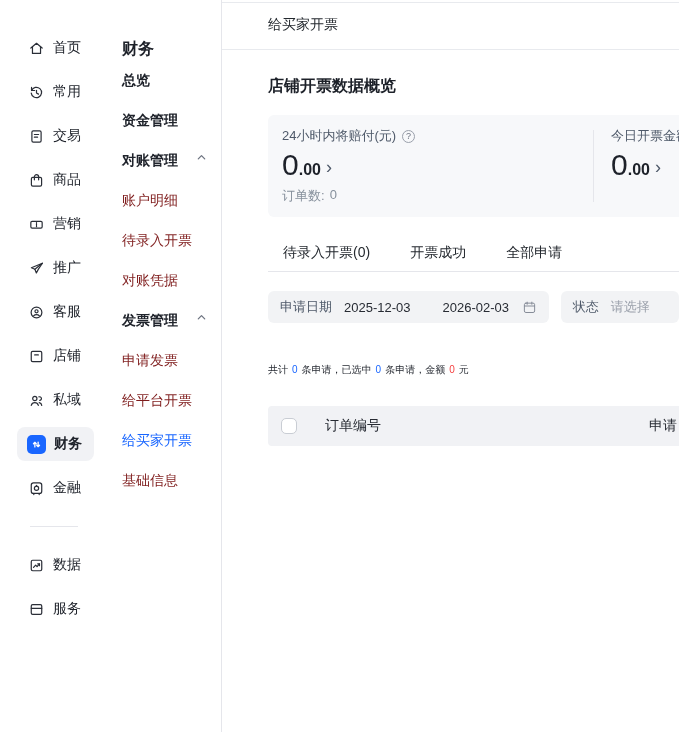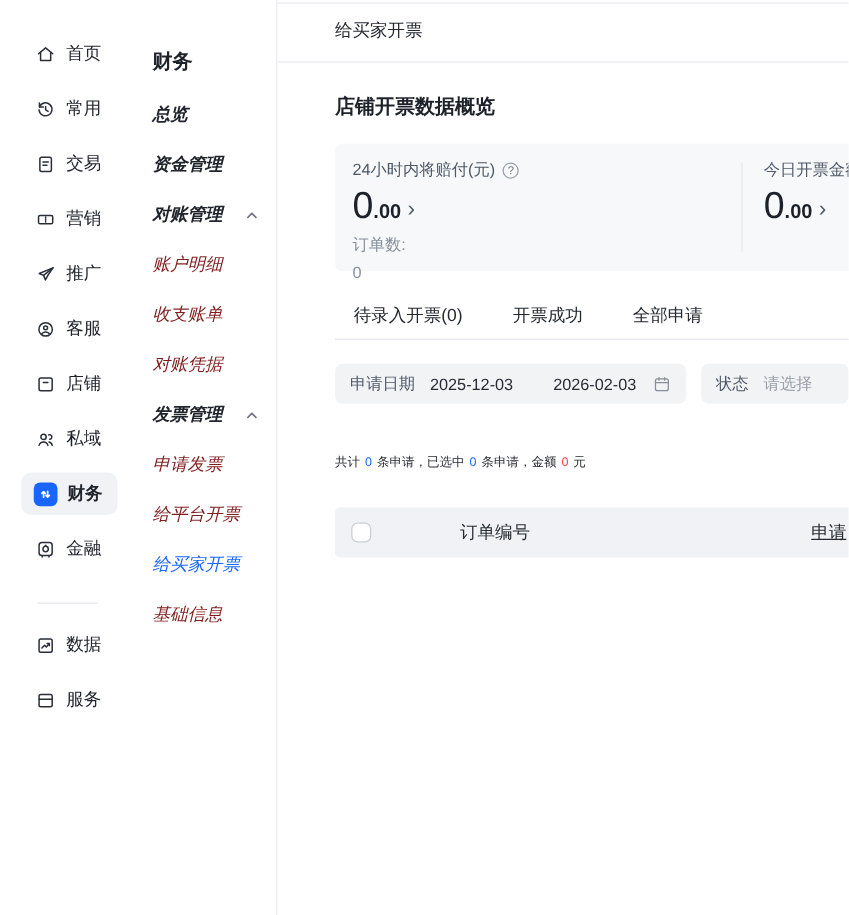--- a/index.html
+++ b/index.html
@@ -2,33 +2,33 @@
 <html><head>
 <meta charset="utf-8">
 <style>
   * { box-sizing: border-box; }
   body { margin:0; font-family:"Liberation Sans","DejaVu Sans",sans-serif; color:#1d2129; background:#fff; }
   .app { width:679px; height:732px; overflow:hidden; display:flex; background:#fff; }
 
   
   .leftnav { display:flex; width:222px; flex:0 0 222px; border-right:1px solid #e5e6eb; background:#fff; }
   .rail { width:104px; flex:0 0 104px; padding-top:26px; }
-  .rail-item { height:44px; display:flex; align-items:flex-start; }
+  .rail-item { height:44px; display:flex; align-items:center; }
   .rail-item-inner { margin-left:17px; width:77px; height:34px; display:flex; align-items:center; gap:8px; padding-left:11px; border-radius:8px; cursor:pointer; }
   .rail-item.selected .rail-item-inner { background:#f1f2f5; }
   .rail-icon { width:17px; height:17px; flex:0 0 17px; color:#2a2e37; display:block; }
   .rail-label { font-size:14px; color:#20242c; white-space:nowrap; }
   .rail-item.selected .rail-label { font-weight:600; }
   .tile { width:19px; height:19px; flex:0 0 19px; margin-left:-1px; border-radius:5px; background:#1966ff; display:flex; align-items:center; justify-content:center; }
   .tile svg { width:13px; height:13px; display:block; }
   .rail-divider { height:1px; width:48px; background:#e5e6eb; margin:16px 0 16px 30px; }
 
   .submenu { flex:1; padding-top:26px; }
   .submenu-title { height:46px; display:flex; align-items:center; padding-left:18px; font-size:16px; font-weight:700; color:#1d2129; }
-  .submenu-item { height:40px; display:flex; align-items:center; padding:0 14px 0 18px; font-size:14px; cursor:pointer; white-space:nowrap;font-style:italic; }
+  .submenu-item { height:40px; display:flex; padding:0 14px 0 18px; font-size:14px; cursor:pointer; white-space:nowrap; }
   .submenu-item.parent { font-weight:600; color:#20242c; }
   .submenu-item.child { color:#7f1d1d; }
   .submenu-item.active { color:#1966ff; }
   .chevron-wrap { margin-left:auto; display:flex; }
 
   
   .main { flex:1; min-width:0; position:relative; background:#fff; }
   .main::before { content:""; position:absolute; top:2px; left:0; width:100%; height:1px; background:#e8eaee; }
   .breadcrumb-bar { height:50px; display:flex; align-items:center; padding-left:46px; border-bottom:1px solid #e8eaee; font-size:14px; color:#24292f; }
   .content { padding:26px 0 0 46px; }
@@ -37,21 +37,21 @@
   .stats-card { margin-top:19px; width:560px; height:102px; background:#f7f8fa; border-radius:6px; display:flex; padding:12px 0; }
   .stat.left { width:325px; padding-left:14px; }
   .stat-divider { width:1px; background:#e5e6eb; margin:3px 0; }
   .stat.right { padding-left:17px; }
   .stat-label { font-size:13px; color:#4e5969; display:flex; align-items:center; gap:6px; white-space:nowrap; }
   .help-icon { width:13px; height:13px; border:1px solid #9aa0ab; border-radius:50%; color:#6d7380; font-size:9px; line-height:11px; text-align:center; flex:0 0 13px; cursor:pointer; }
   .stat-value { margin-top:2px; display:flex; align-items:baseline; color:#1d2129; cursor:pointer; }
   .v-int { font-size:30px; font-weight:500; line-height:36px; }
   .v-dec { font-size:16px; font-weight:600; }
   .v-chevron { font-size:18px; color:#4e5969; margin-left:5px; align-self:center; line-height:1; margin-top:3px; }
-  .stat-sub { margin-top:4px; font-size:13px; color:#86909c; display:flex; gap:5px;flex-direction:column; }
+  .stat-sub { margin-top:4px; font-size:13px; color:#86909c; display:flex; gap:5px; }
 
   .tabs { margin-top:21px; width:560px; display:flex; gap:36px; border-bottom:1px solid #e5e6eb; padding-left:13px; }
   .tab { position:relative; padding:6px 2px 9px; font-size:14px; color:#24292f; cursor:pointer; white-space:nowrap; }
   .tab.active { color:#1966ff; font-weight:500; }
   .tab.active::after { content:""; position:absolute; left:50%; transform:translateX(-50%); bottom:0; width:56px; height:3px; border-radius:2px; background:#1966ff; }
 
   .filters { margin-top:19px; display:flex; gap:12px; }
   .chip { height:32px; background:#f2f3f5; border-radius:6px; display:flex; align-items:center; font-size:13px; cursor:pointer; }
   .chip.date { width:313px; padding:0 12px; }
   .chip.status { width:130px; padding:0 12px; }
@@ -62,22 +62,22 @@
   .cal-icon { display:flex; color:#868c98; }
   .placeholder { color:#9aa0ab; white-space:nowrap; }
 
   .summary { margin-top:40px; font-size:10px; color:#272b33; white-space:nowrap; }
   .summary .num { margin:0 4px; }
   .num.blue { color:#1966ff; }
   .num.red { color:#f53f3f; }
 
   .table-header { margin-top:29px; width:560px; height:40px; background:#f1f2f5; border-radius:4px; position:relative; display:flex; align-items:center; padding-left:13px; }
   .checkbox { width:16px; height:16px; background:#fff; border:1.5px solid #c9cdd4; border-radius:5px; cursor:pointer; flex:0 0 16px; }
-  .col-order { margin-left:71px; font-size:14px; color:#272b33; white-space:nowrap; }
-  .col-apply { position:absolute; left:381px; font-size:14px; color:#272b33; white-space:nowrap;text-decoration:underline; }
+  .col-order { margin-left:28px; font-size:14px; color:#272b33; white-space:nowrap; }
+  .col-apply { position:absolute; left:381px; font-size:14px; color:#272b33; white-space:nowrap; }
 </style>
 </head>
 <body>
 
 <div class="app">
 
   <div class="leftnav">
 
     <nav class="rail">
       <div class="rail-item">
@@ -99,20 +99,29 @@
           <span class="rail-label">常用</span>
         </div>
       </div>
       <div class="rail-item">
         <div class="rail-item-inner">
           <svg class="rail-icon" viewBox="0 0 24 24" fill="none" stroke="currentColor" stroke-width="1.7" stroke-linecap="round" stroke-linejoin="round">
               <rect x="5.5" y="4" width="13" height="16" rx="2"></rect>
               <path d="M9 9.2h6M9 13h4.5"></path>
             </svg>
           <span class="rail-label">交易</span>
+        </div>
+      </div>
+      <div class="rail-item">
+        <div class="rail-item-inner">
+          <svg class="rail-icon" viewBox="0 0 24 24" fill="none" stroke="currentColor" stroke-width="1.7" stroke-linecap="round" stroke-linejoin="round">
+              <rect x="4.8" y="7.5" width="14.4" height="12.5" rx="2"></rect>
+              <path d="M9 11V6.8a3 3 0 0 1 6 0V11"></path>
+            </svg>
+          <span class="rail-label">商品</span>
         </div>
       </div>
       <div class="rail-item">
         <div class="rail-item-inner">
           <svg class="rail-icon" viewBox="0 0 24 24" fill="none" stroke="currentColor" stroke-width="1.7" stroke-linecap="round" stroke-linejoin="round">
               <rect x="4" y="7.5" width="16" height="9.5" rx="1.8"></rect>
               <path d="M12 9.2v1.1M12 11.6v1.1M12 14v1.1"></path>
             </svg>
           <span class="rail-label">营销</span>
         </div>
@@ -213,21 +222,21 @@
         <span class="chevron-wrap">
             <svg width="11" height="11" viewBox="0 0 12 12" fill="none" stroke="#6d7380" stroke-width="1.4" stroke-linecap="round" stroke-linejoin="round">
               <path d="m2.5 7.5 3.5-3.5L9.5 7.5"></path>
             </svg>
           </span>
       </div>
       <div class="submenu-item child">
           <span>账户明细</span>
         </div>
       <div class="submenu-item child">
-          <span>收支账单</span>
+          <span>待录入开票</span>
         </div>
       <div class="submenu-item child">
           <span>对账凭据</span>
         </div>
       <div class="submenu-item parent">
         <span>发票管理</span>
         <span class="chevron-wrap">
             <svg width="11" height="11" viewBox="0 0 12 12" fill="none" stroke="#6d7380" stroke-width="1.4" stroke-linecap="round" stroke-linejoin="round">
               <path d="m2.5 7.5 3.5-3.5L9.5 7.5"></path>
             </svg>

